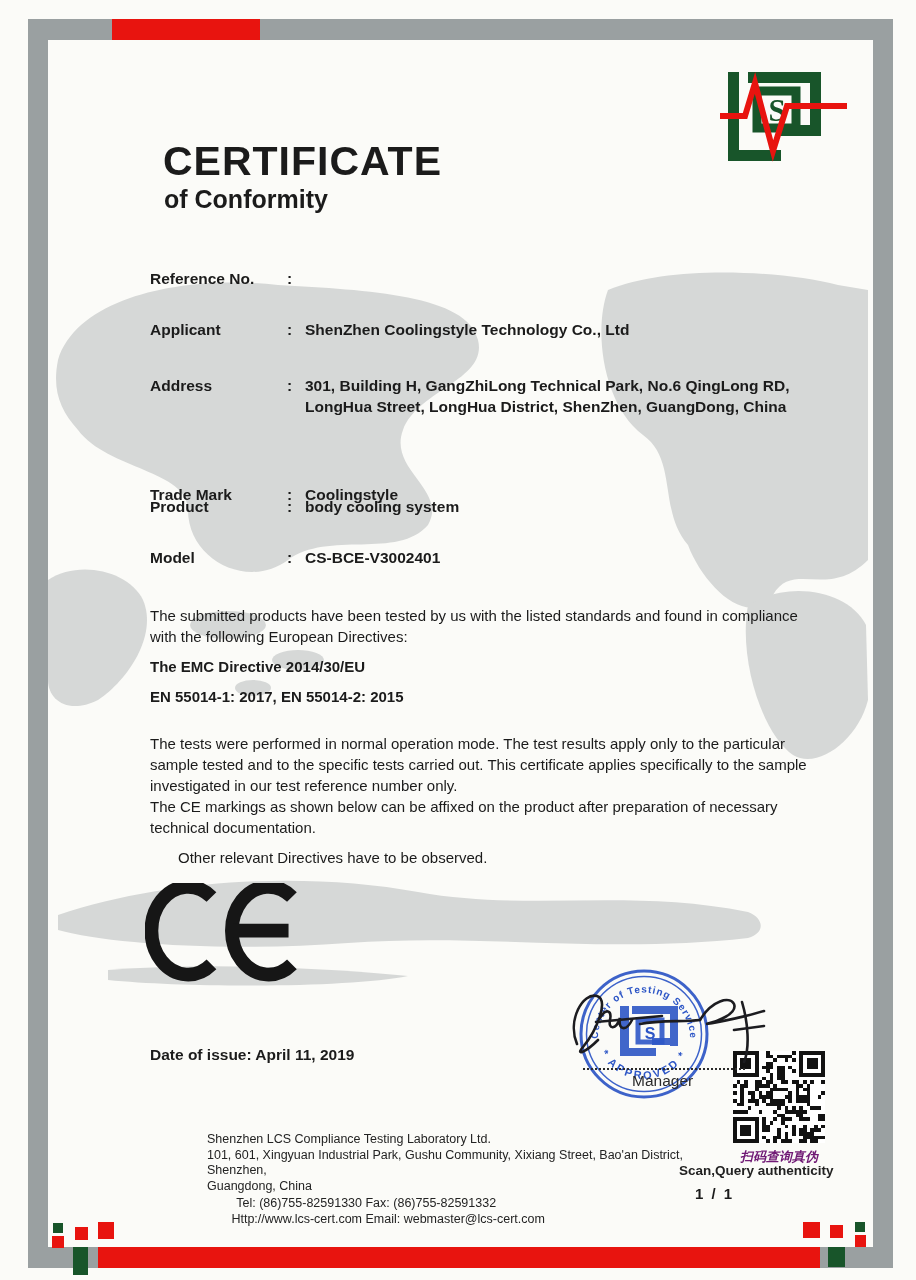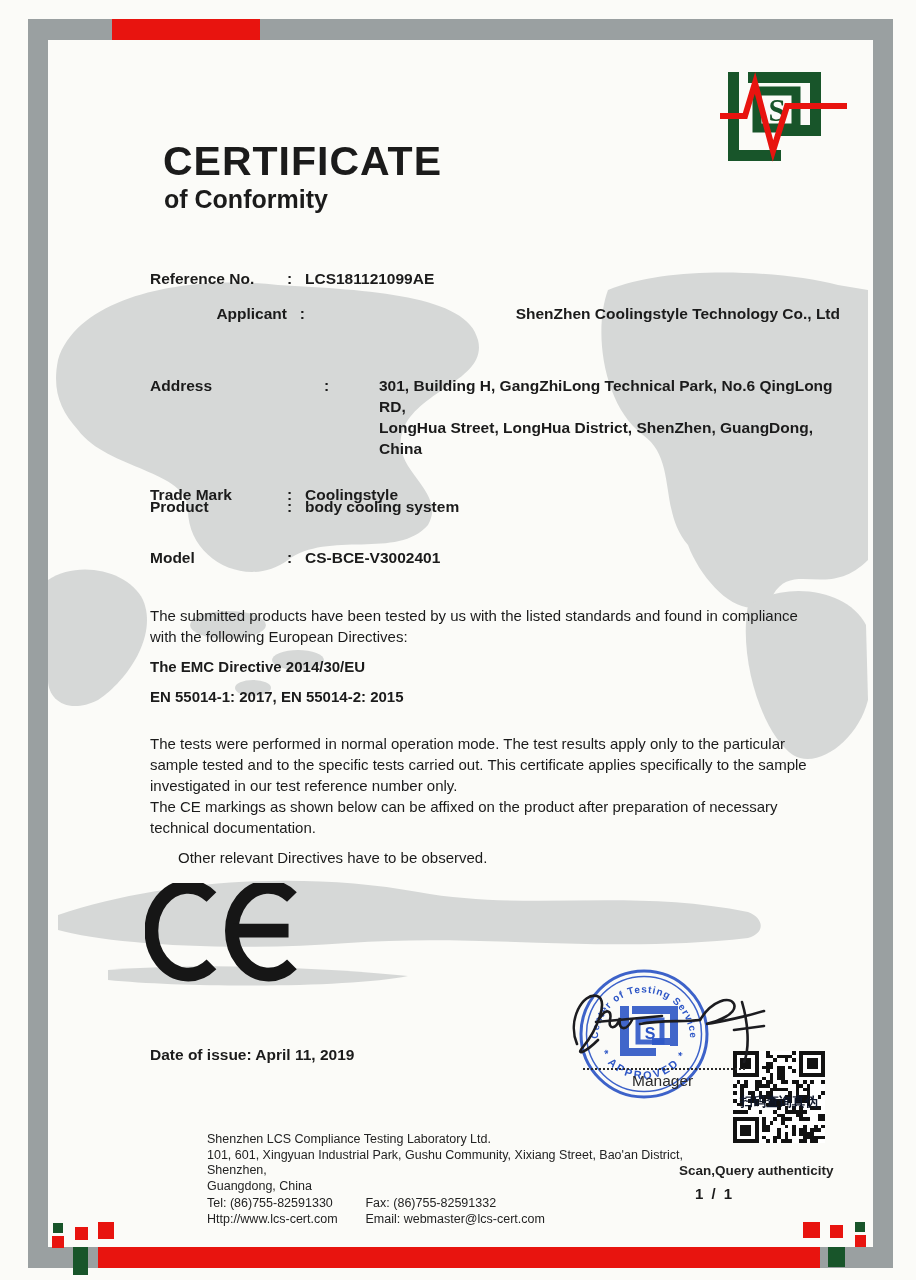--- a/index.html
+++ b/index.html
@@ -12,21 +12,21 @@
   .red{background:#e8140f;}
   .green{background:#18552a;}
   
   .field-row{position:absolute;left:150px;width:690px;display:flex;font-size:15.5px;font-weight:700;color:#1b1b1b;line-height:21px;}
   .flabel{width:137px;flex:none;}
   .fcolon{width:18px;flex:none;}
   .fvalue{flex:1;white-space:pre-line;}
   .para{position:absolute;left:150px;font-size:15px;color:#1b1b1b;line-height:21px;white-space:pre-line;}
   .bold{font-weight:700;}
   .footer-line{font-size:12.5px;color:#232323;line-height:15.5px;}
-  .fcol{display:inline-block;width:155px;}
+  .fcol{display:inline-block;width:155px;text-align:right;}
   .dotted{border-bottom:2px dotted #2a2a2a;}
 </style>
 </head>
 <body>
 
 <div id="page">
 
   <svg class="abs" style="left:48px;top:40px;z-index:0;" width="820" height="1207" viewBox="0 0 820 1207">
     <g fill="#d6d8d7">
       <path d="M 10,320 C 30,255 140,235 230,245 C 320,250 420,255 430,300 C 440,340 370,350 355,390 C 340,430 400,450 380,485 C 350,520 280,490 240,520 C 200,550 140,520 140,470 C 140,430 60,430 30,390 C 12,370 4,350 10,320 Z"></path>
@@ -72,28 +72,27 @@
     <text x="59" y="55" font-size="31" font-weight="bold" fill="#18552a" text-anchor="middle" font-family="Liberation Serif, serif">S</text>
     <polyline points="2,50 27,50 37,17 55,85 69,40 129,40" fill="none" stroke="#e8140f" stroke-width="6"></polyline>
   </svg>
 
   <div class="abs txt" style="left:163px;top:138px;font-size:41px;font-weight:700;letter-spacing:1px;z-index:3;">CERTIFICATE</div>
   <div class="abs txt" style="left:164px;top:185px;font-size:25px;font-weight:700;z-index:3;">of Conformity</div>
 
   <div class="field-row" style="top:268px;z-index:3;">
     <div class="flabel">Reference No.</div>
     <div class="fcolon">:</div>
-    <div class="fvalue">LCS181121099AE</div>
-  </div>
-  <div class="field-row" style="top:303px;z-index:3;text-align:right;">
+  </div>
+  <div class="field-row" style="top:319px;z-index:3;">
     <div class="flabel">Applicant</div>
     <div class="fcolon">:</div>
     <div class="fvalue">ShenZhen Coolingstyle Technology Co., Ltd</div>
   </div>
-  <div class="field-row" style="top:375px;z-index:3;gap:37px;">
+  <div class="field-row" style="top:375px;z-index:3;">
     <div class="flabel">Address</div>
     <div class="fcolon">:</div>
     <div class="fvalue">301, Building H, GangZhiLong Technical Park, No.6 QingLong RD,
 LongHua Street, LongHua District, ShenZhen, GuangDong, China</div>
   </div>
   <div class="field-row" style="top:438px;z-index:3;margin-top:46px;">
     <div class="flabel">Trade Mark</div>
     <div class="fcolon">:</div>
     <div class="fvalue">Coolingstyle</div>
   </div>
@@ -366,21 +365,21 @@
         <rect x="1" y="1" width="5" height="5" fill="#fff"></rect>
         <rect x="2" y="2" width="3" height="3"></rect>
         <rect x="18" y="0" width="7" height="7"></rect>
         <rect x="19" y="1" width="5" height="5" fill="#fff"></rect>
         <rect x="20" y="2" width="3" height="3"></rect>
         <rect x="0" y="18" width="7" height="7"></rect>
         <rect x="1" y="19" width="5" height="5" fill="#fff"></rect>
         <rect x="2" y="20" width="3" height="3"></rect>
       </g>
   </svg>
-  <div class="abs" style="left:699px;top:1093px;width:160px;text-align:center;font-size:13px;font-weight:700;color:#0f172a;z-index:3;">扫码查询真伪</div>
+  <div class="abs" style="left:699px;top:1148px;width:160px;text-align:center;font-size:13px;font-weight:700;color:#701a75;z-index:3;font-style:italic;">扫码查询真伪</div>
   <div class="abs" style="left:679px;top:1163px;width:200px;text-align:left;font-size:13.5px;font-weight:700;color:#222;z-index:3;">Scan,Query authenticity</div>
 
   <div class="abs txt bold" style="left:695px;top:1185px;font-size:15px;letter-spacing:2px;z-index:3;">1 / 1</div>
 
   <div class="abs" style="left:163px;top:1132px;width:520px;z-index:3;margin-left:44px;">
     <div class="footer-line">Shenzhen LCS Compliance Testing Laboratory Ltd.</div>
     <div class="footer-line">101, 601, Xingyuan Industrial Park, Gushu Community, Xixiang Street, Bao'an District, Shenzhen,</div>
     <div class="footer-line">Guangdong, China</div>
     <div class="footer-line" style="margin-top:2px;">
       <span class="fcol">Tel: (86)755-82591330</span>

